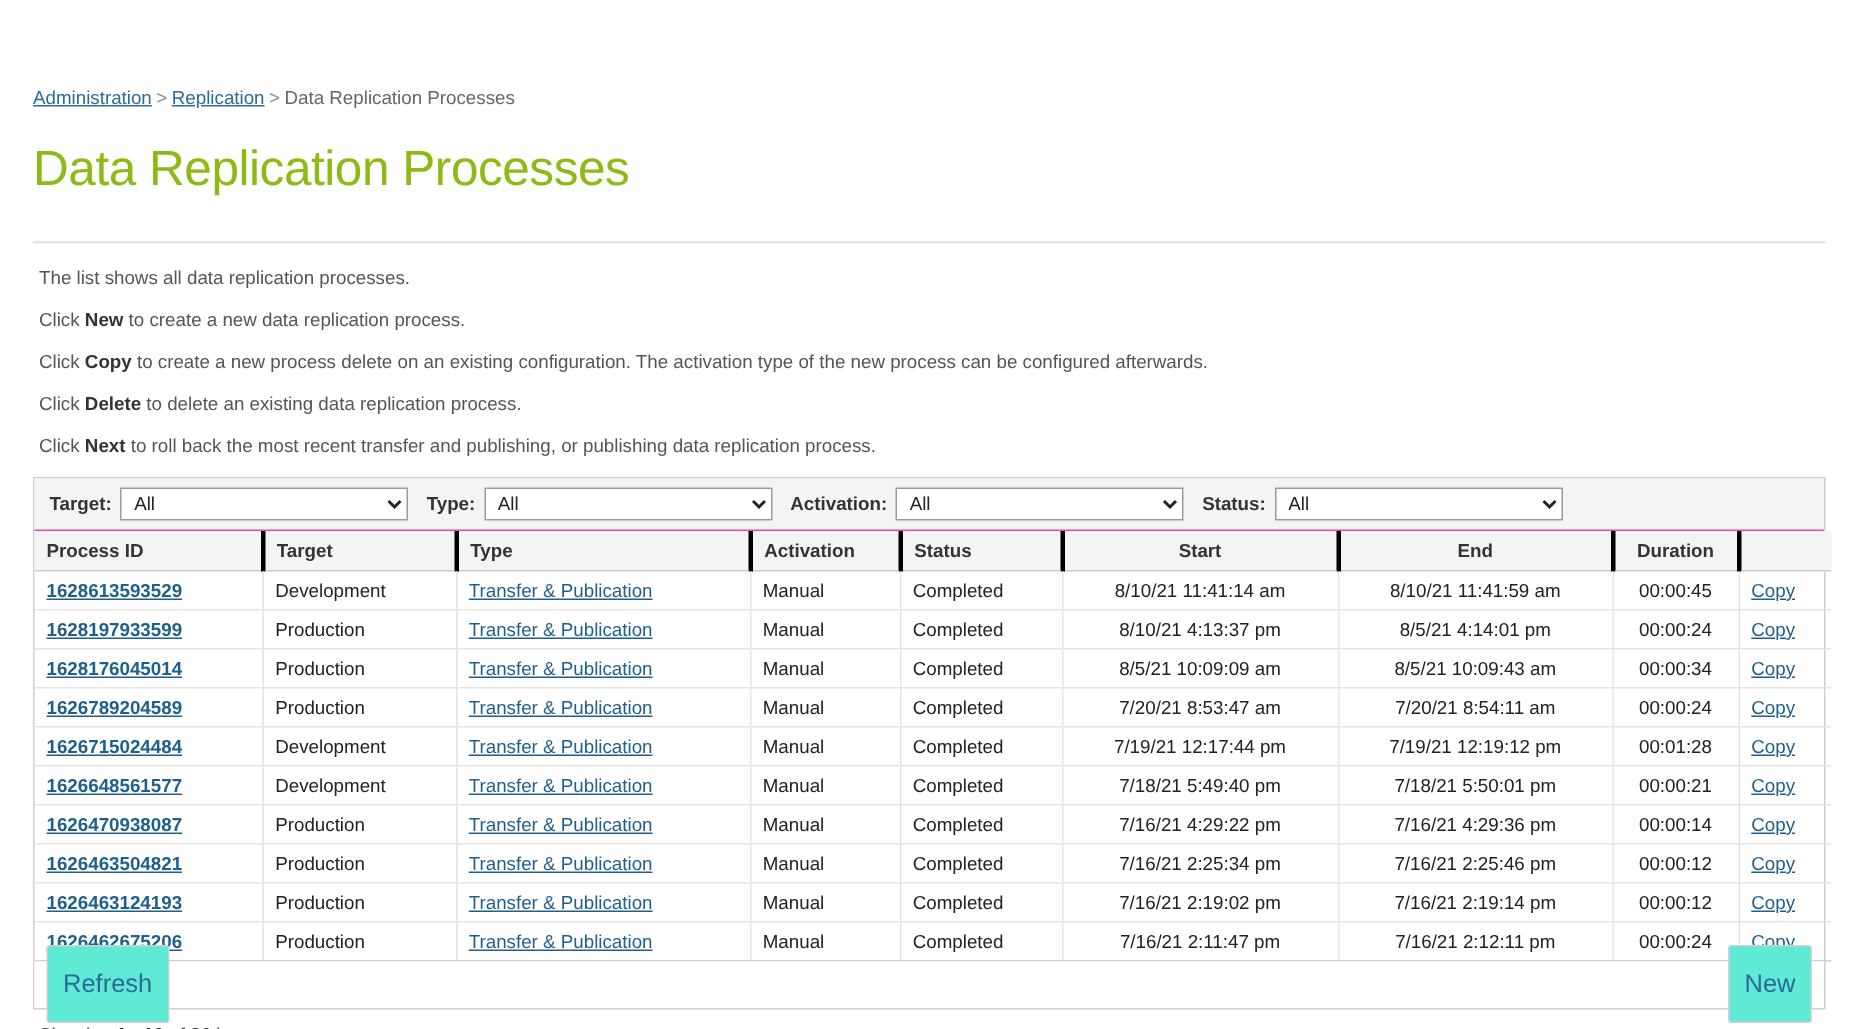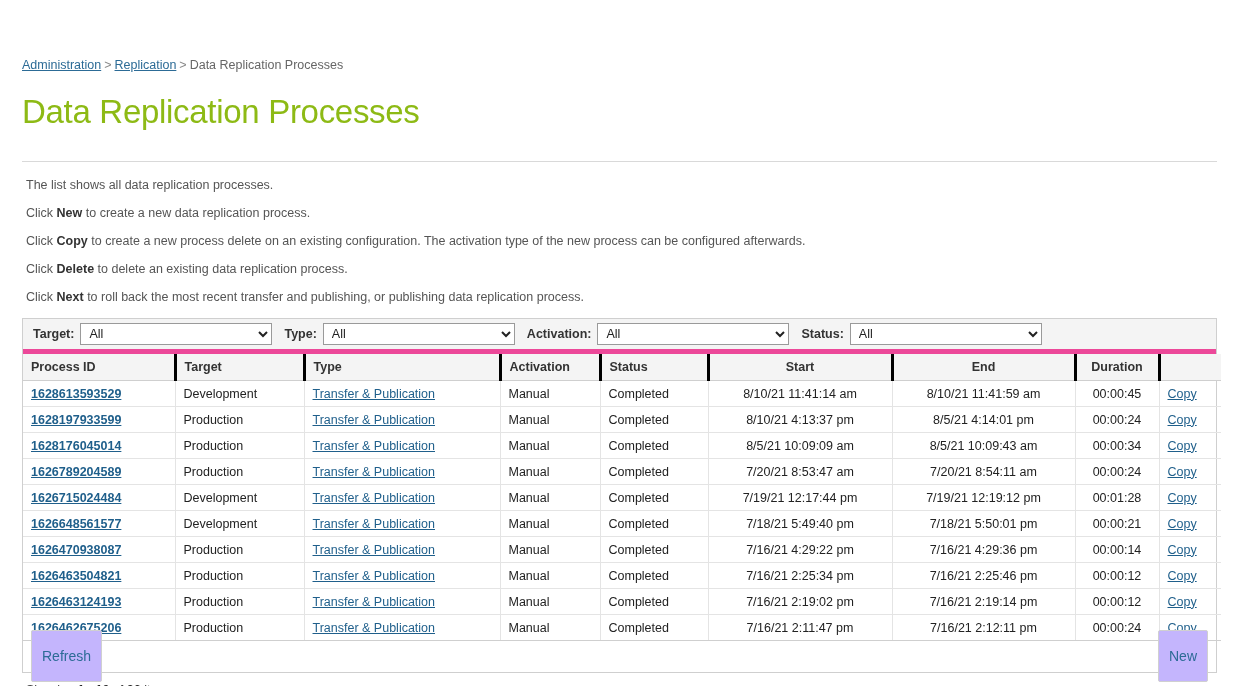--- a/index.html
+++ b/index.html
@@ -58,21 +58,21 @@
   
   .panel {
     margin: 11px 2px 0 2px;
     border: 1px solid #cfcfcf;
     background: #ffffff;
   }
 
   
   .filterbar {
     background: #f4f4f4;
-    border-bottom: 5px solid #ec4899;
+    border-bottom: 1px solid #ec4899;
     padding: 7px 8px 7px 10px;
     display: flex;
     align-items: center;
     height: 35px;
   }
   .filter-group {
     display: flex;
     align-items: center;
     margin-right: 12px;
   }
@@ -159,23 +159,23 @@
   .actionbar {
     background: #ffffff;
     padding: 5px 8px 6px 8px;
     display: flex;
     align-items: center;
     justify-content: space-between;
     height: 31px;
   }
   .btn {
     font-family: "Liberation Sans", sans-serif;
-    font-size: 14px;
+    font-size: 17px;
     color: #2c6b96;
-    background: #c4b5fd;
+    background: #5eead4;
     border: 1px solid #d0d0d0;
     border-radius: 2px;
     padding: 18px 10px;
     line-height: 14px;
     cursor: pointer;
   }
 
   
   .bottombar {
     margin: 0 2px;

